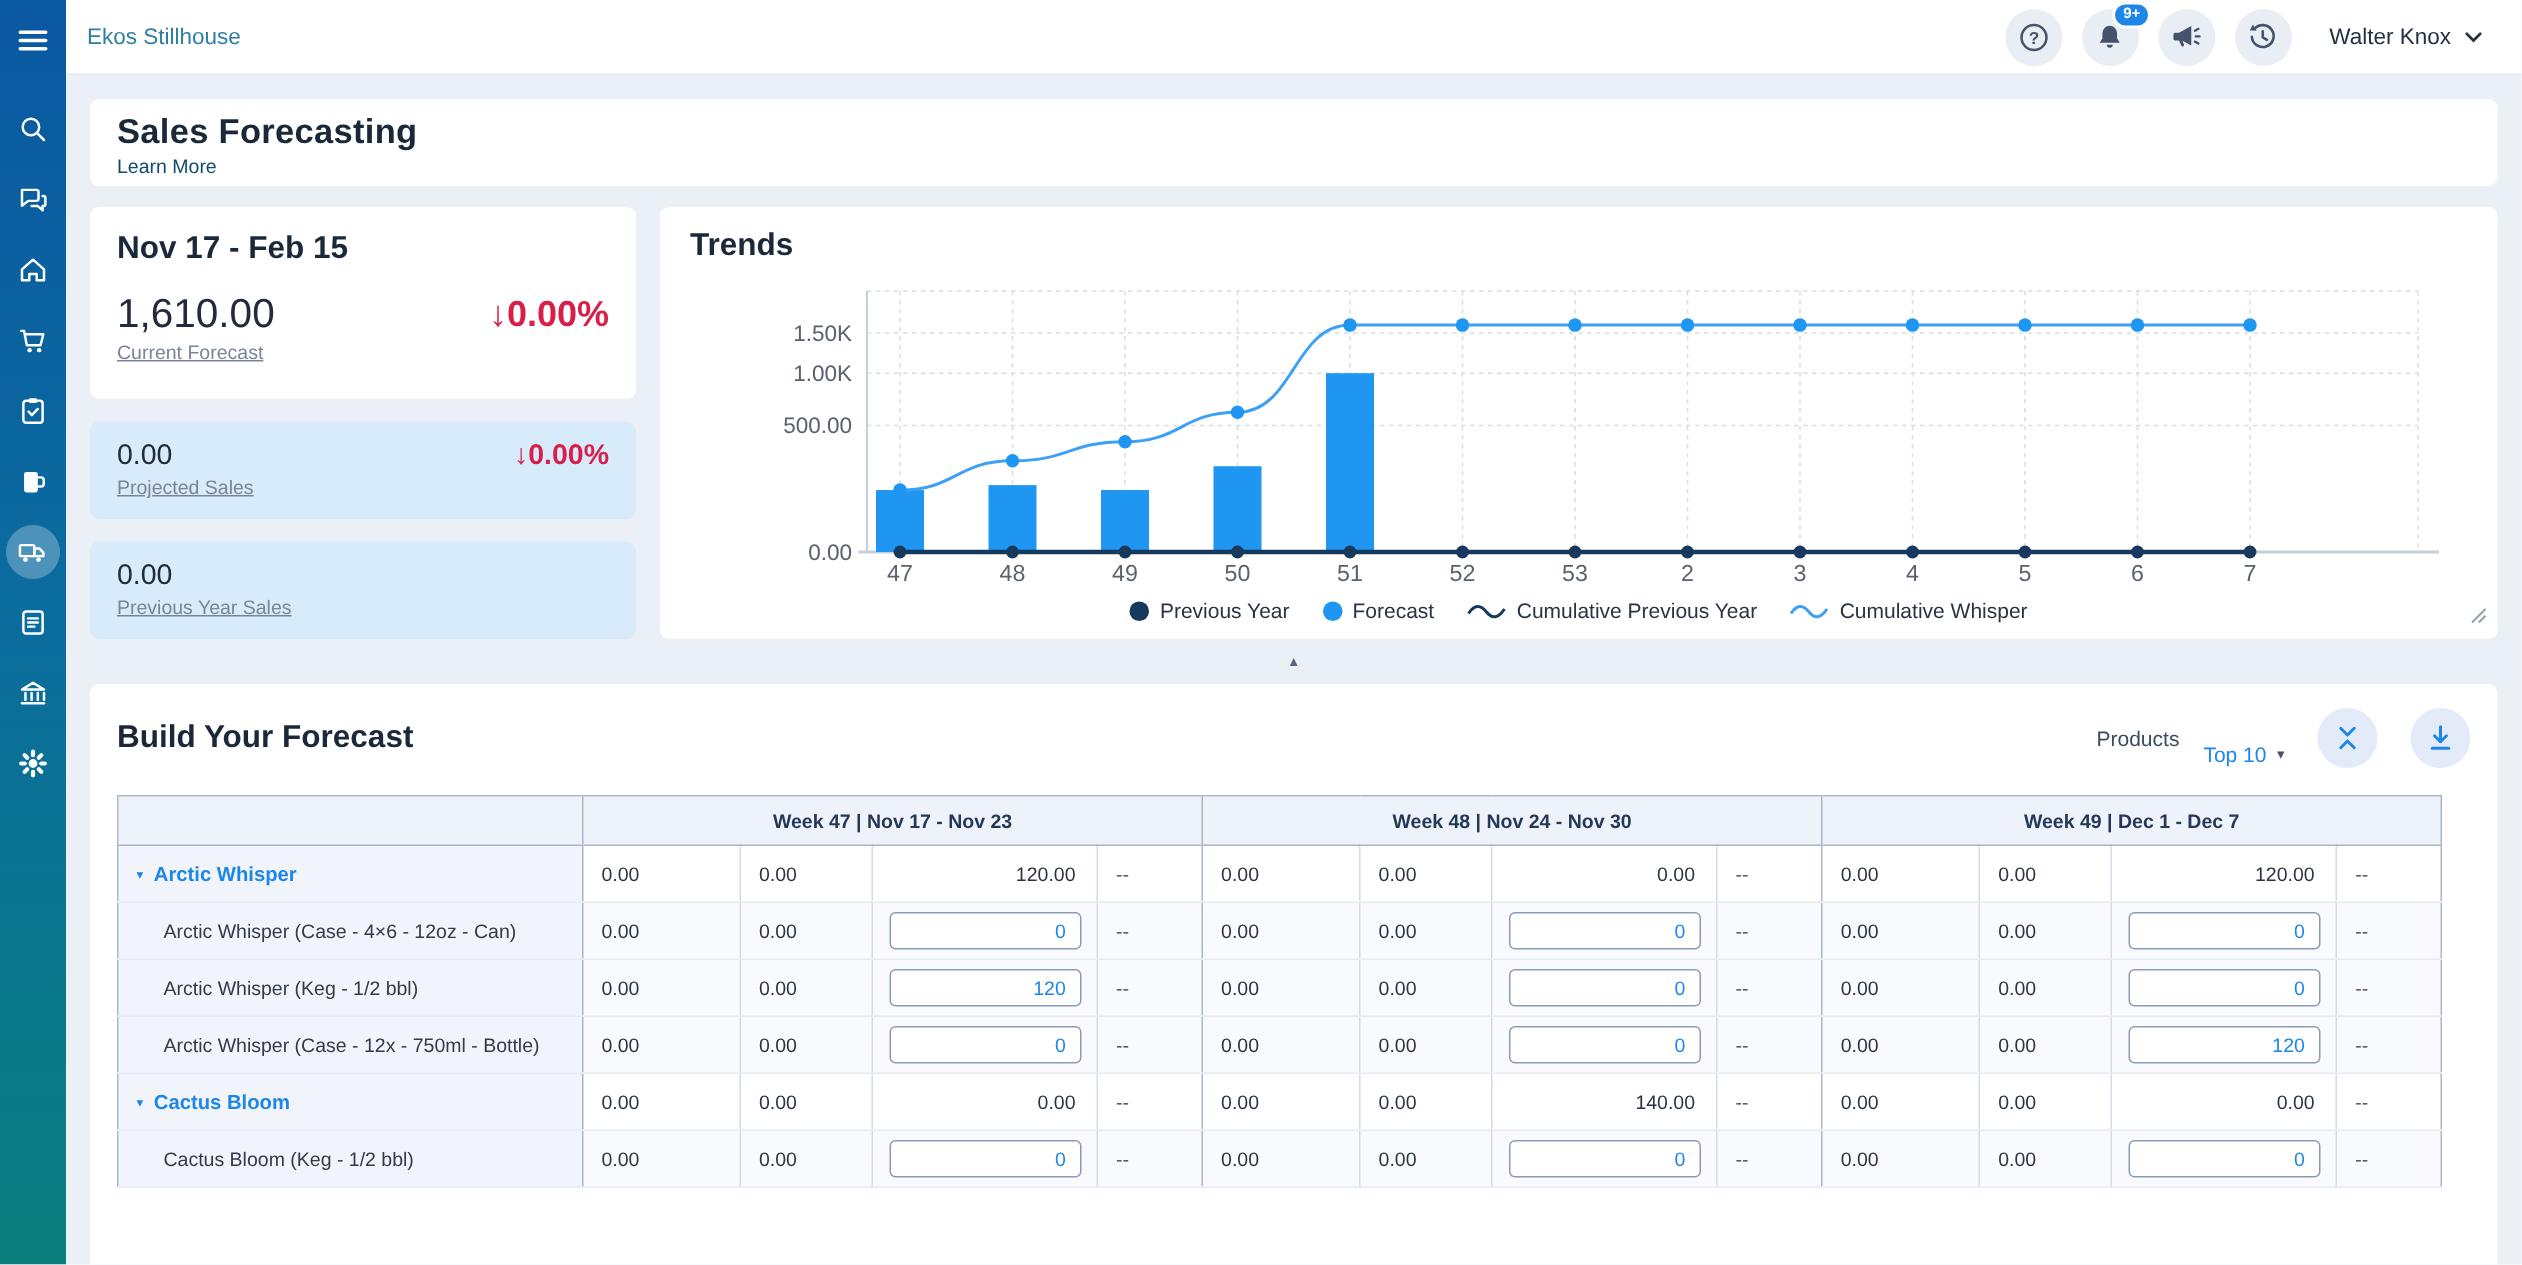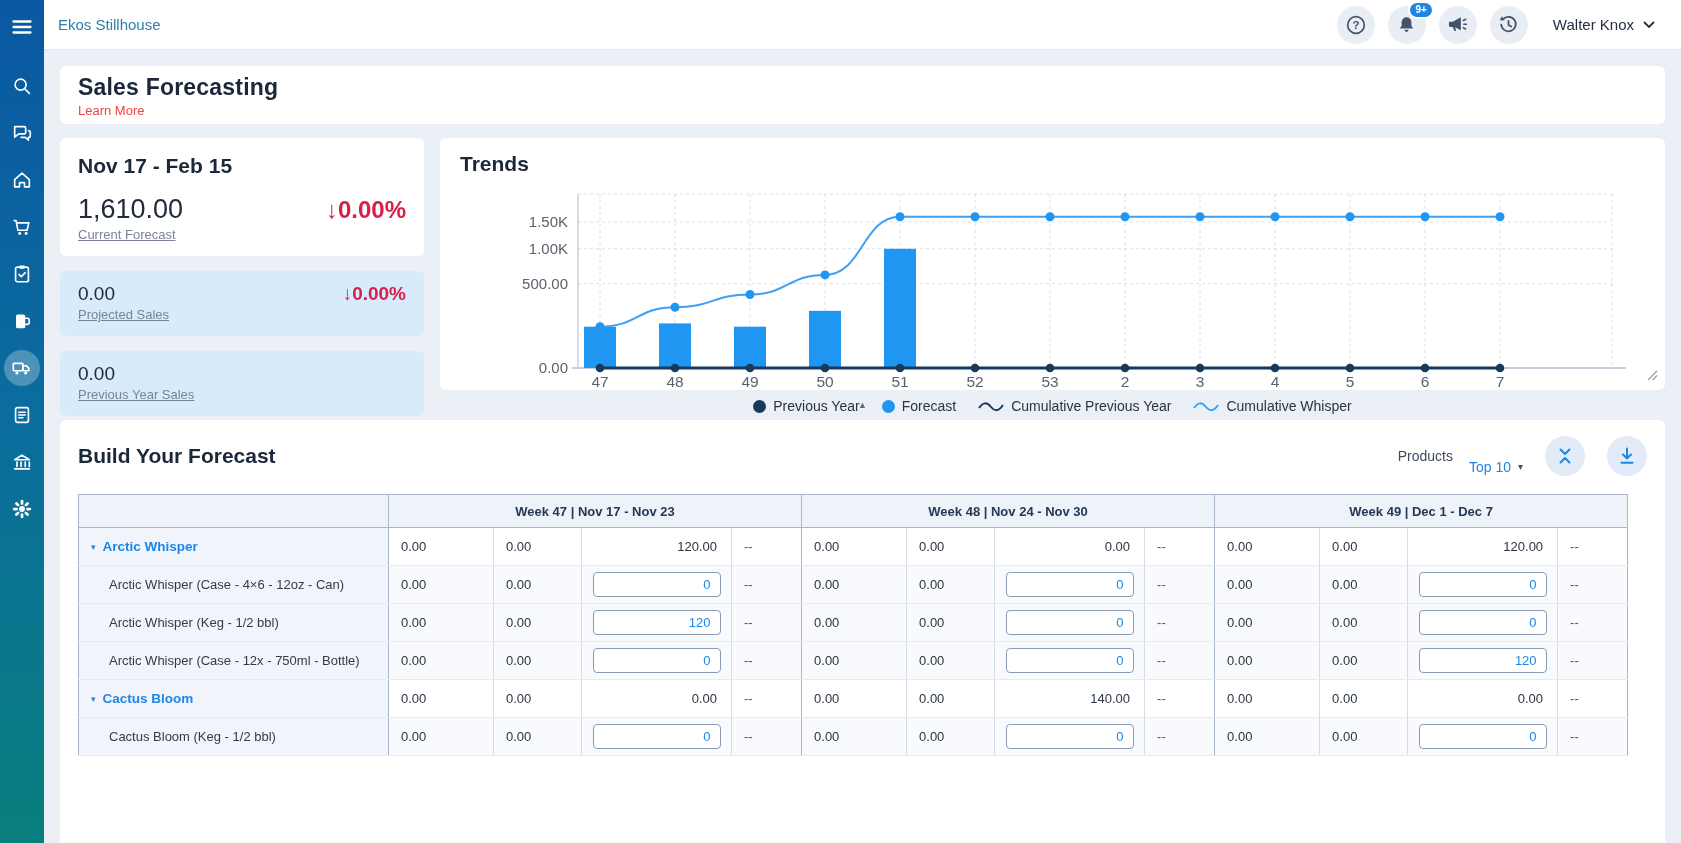--- a/index.html
+++ b/index.html
@@ -27,29 +27,29 @@
   .badge { position:absolute; top:-5px; right:-8px; background:#1E87E6; color:#fff; font-size:10px; font-weight:700;
            padding:2px 5px; border-radius:9px; border:2px solid #fff; line-height:1; }
   .user { display:flex; align-items:center; gap:9px; font-size:15px; color:#253043; margin-left:12px; cursor:pointer; }
 
   .content { flex:1; padding:16px; overflow:hidden; }
 
   
   .header-card { background:#fff; border-radius:6px; height:58px; padding:9px 20px 8px 18px;
                  display:flex; align-items:center; justify-content:space-between; }
   .page-title { font-size:23px; font-weight:700; color:#1B2839; letter-spacing:.2px; }
-  .learn-more { font-size:13px; color:#ef4444; margin-top:2px; cursor:pointer; }
+  .learn-more { font-size:13px; color:#0c4a6e; margin-top:2px; cursor:pointer; }
   .units { display:flex; border:1px solid #D5DCE7; border-radius:4px; overflow:hidden; background:#E5EAF2; }
   .unit { width:39px; height:31px; display:flex; align-items:center; justify-content:center;
           font-size:13px; color:#2B3648; border-right:1px solid #D5DCE7; cursor:pointer; }
   .unit:last-child { border-right:none; }
   .unit.active { background:#fff; }
 
   
-  .row2 { display:flex; gap:16px; margin-top:14px; height:252px; }
+  .row2 { display:flex; gap:16px; margin-top:14px; height:288px; }
   .summary-col { flex:0 0 364px; width:364px; display:flex; flex-direction:column; gap:15px; }
   .sum-card { border-radius:6px; padding:14px 18px; }
   .sum-card.main-card { background:#fff; height:143px; padding-top:16px; }
   .sum-card.lite { background:#D7EBFA; flex:1; padding-top:12px; }
   .date-range { font-size:21px; font-weight:700; color:#1B2839; margin-bottom:16px; }
   .v-row { display:flex; justify-content:space-between; align-items:center; }
   .big-val { font-size:27px; color:#212B3B; }
   .mid-val { font-size:19px; color:#212B3B; }
   .delta-lg { color:#D91E49; font-weight:700; font-size:24px; }
   .delta-md { color:#D91E49; font-weight:700; font-size:19px; }

